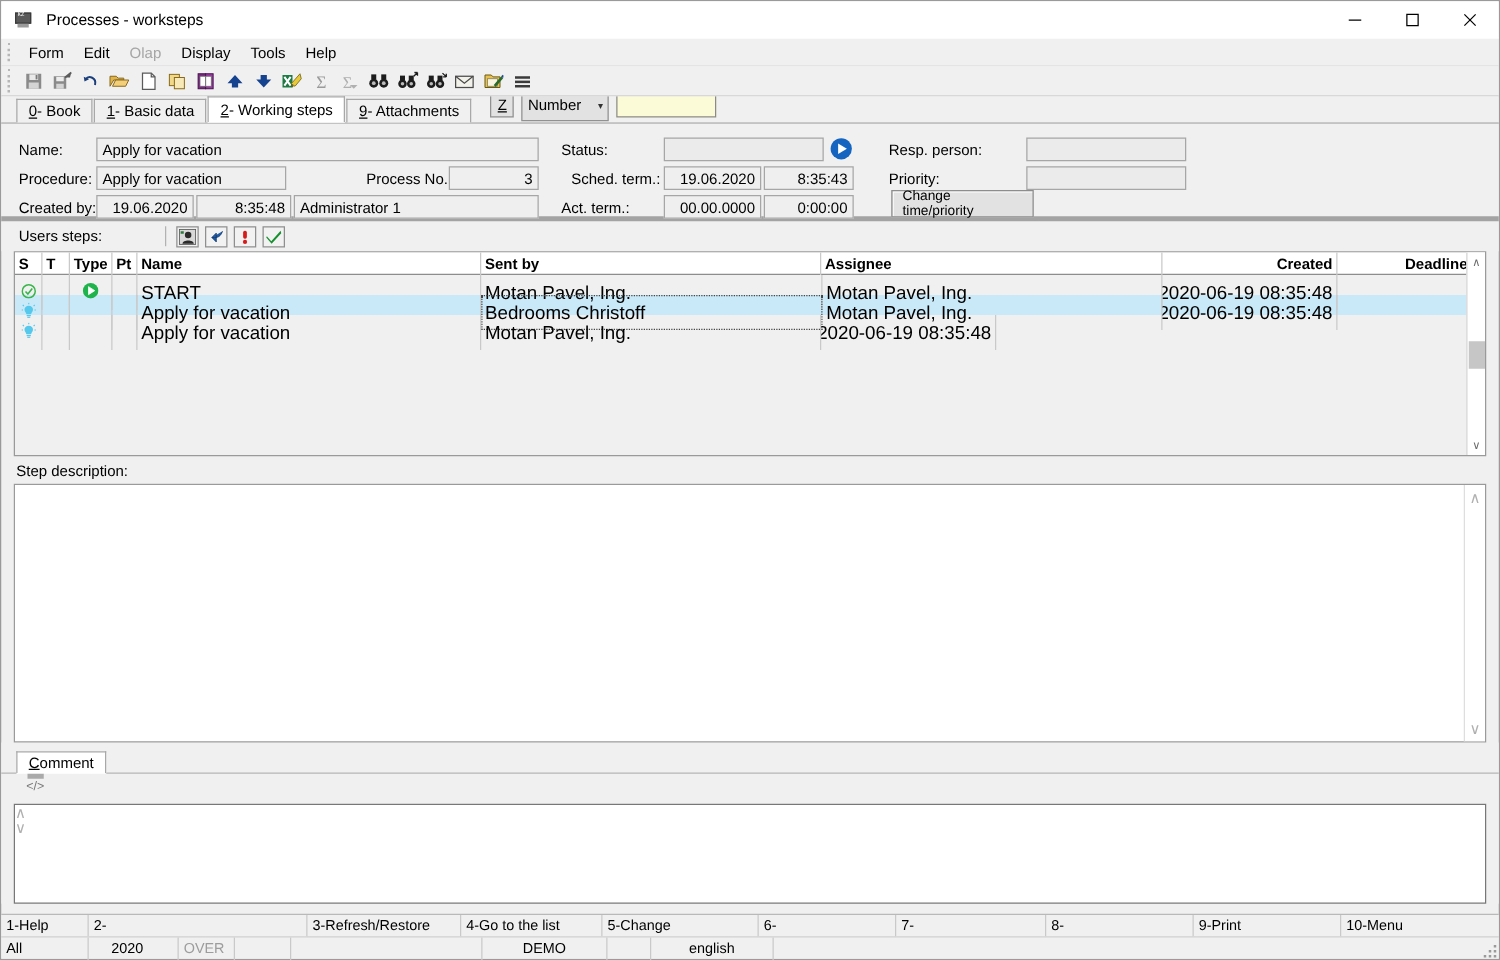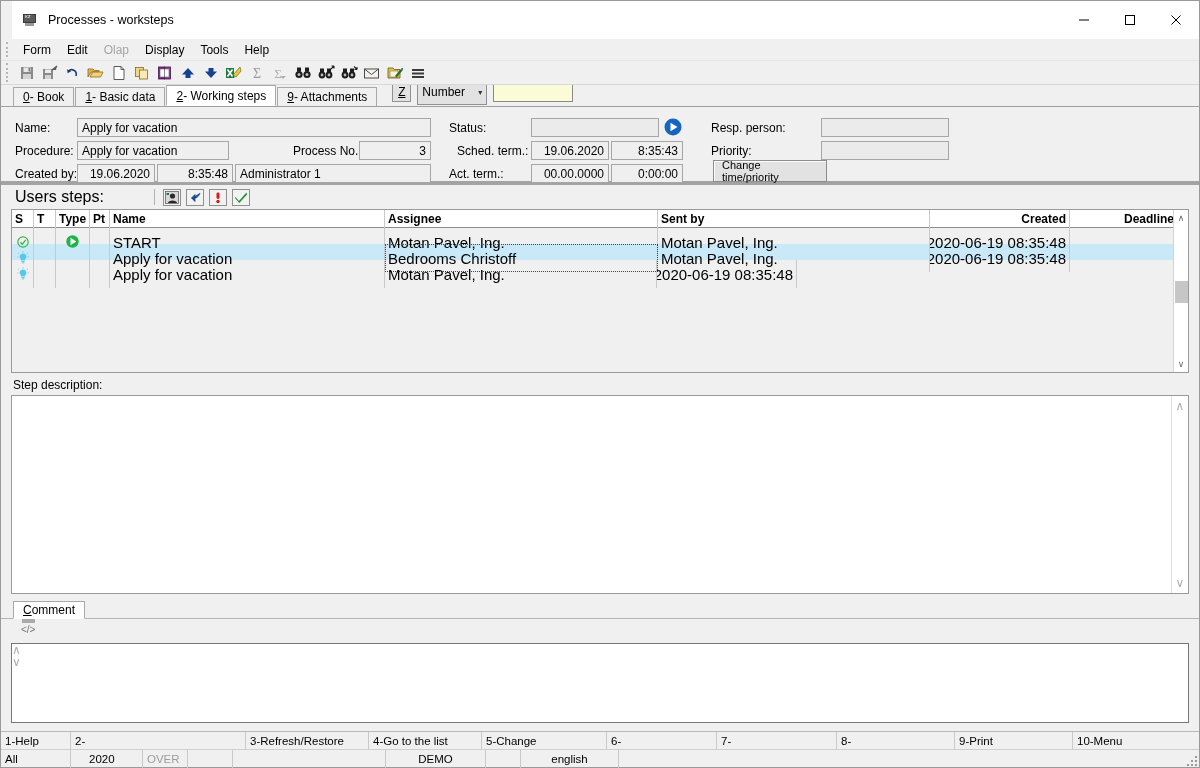--- a/index.html
+++ b/index.html
@@ -14,25 +14,24 @@
   }
   .window {
     width: 1200px; height: 768px;
     border: 1px solid #9a9a9a;
     background: #f0f0f0;
     display: flex; flex-direction: column;
     position: relative;
   }
   
   .titlebar {
-    height: 38px; background: #ffffff;
+    height: 30px; background: #ffffff;
     display: flex; align-items: center;
     flex: 0 0 auto;
     border-bottom: 1px solid #ffffff;
-    margin-left: 11px;
   }
   .title-icon {
     width: 18px; height: 16px; margin-left: 10px; margin-right: 8px;
     position: relative; flex: 0 0 auto;
   }
   .title-icon .mon {
     position: absolute; left: 1px; top: 2px; width: 13px; height: 9px;
     background: #5a5a5a; border: 1px solid #3a3a3a;
   }
   .title-icon .mon:after {
@@ -130,21 +129,21 @@
     position: absolute; background: #e2e2e2; border: 1px solid #8d8d8d;
     height: 22px; display: flex; align-items: center; justify-content: center;
     font-size: 11px; padding: 0 8px;
     box-shadow: inset 1px 1px 0 #fdfdfd;
   }
   
   .usersteps {
     flex: 0 0 auto; height: 24px; background: #f0f0f0;
     display: flex; align-items: center; padding-left: 14px;
   }
-  .usersteps .us-label { font-size: 16px; margin-right: 50px; }
+  .usersteps .us-label { font-size: 12px; margin-right: 50px; }
   .us-sep { width: 1px; height: 16px; background: #b2b2b2; margin-right: 8px; }
   .us-btn {
     width: 18px; height: 17px; border: 1px solid #8f8f8f; background: #f2f2f2;
     margin-right: 5px; display: flex; align-items: center; justify-content: center;
   }
   
   .gridwrap {
     flex: 0 0 auto; margin: 0 10px; height: 164px;
     border: 1px solid #9a9a9a; background: #f0f0f0;
     display: flex; flex-direction: column; position: relative;
@@ -512,22 +511,22 @@
     </div>
   </div>
 
   <div class="gridwrap">
     <div class="gridhead">
       <div class="gh c" style="width:22px;">S</div>
       <div class="gh c" style="width:22px;">T</div>
       <div class="gh c" style="width:34px;">Type</div>
       <div class="gh c" style="width:20px;">Pt</div>
       <div class="gh" style="width:275px;">Name</div>
+      <div class="gh" style="width:272px;">Sent by</div>
       <div class="gh" style="width:273px;">Assignee</div>
-      <div class="gh" style="width:272px;">Sent by</div>
       <div class="gh r" style="width:140px;">Created</div>
       <div class="gh r" style="width:107px; border-right:none;">Deadline</div>
     </div>
     <div class="gridbody">
 
       <div class="grow">
         <div class="gc c" style="width:22px;">
           <span>
             <svg width="12" height="12" viewBox="0 0 12 12">
                 <circle cx="6" cy="6" r="5.2" fill="none" stroke="#3ab54a" stroke-width="1.2"></circle>

